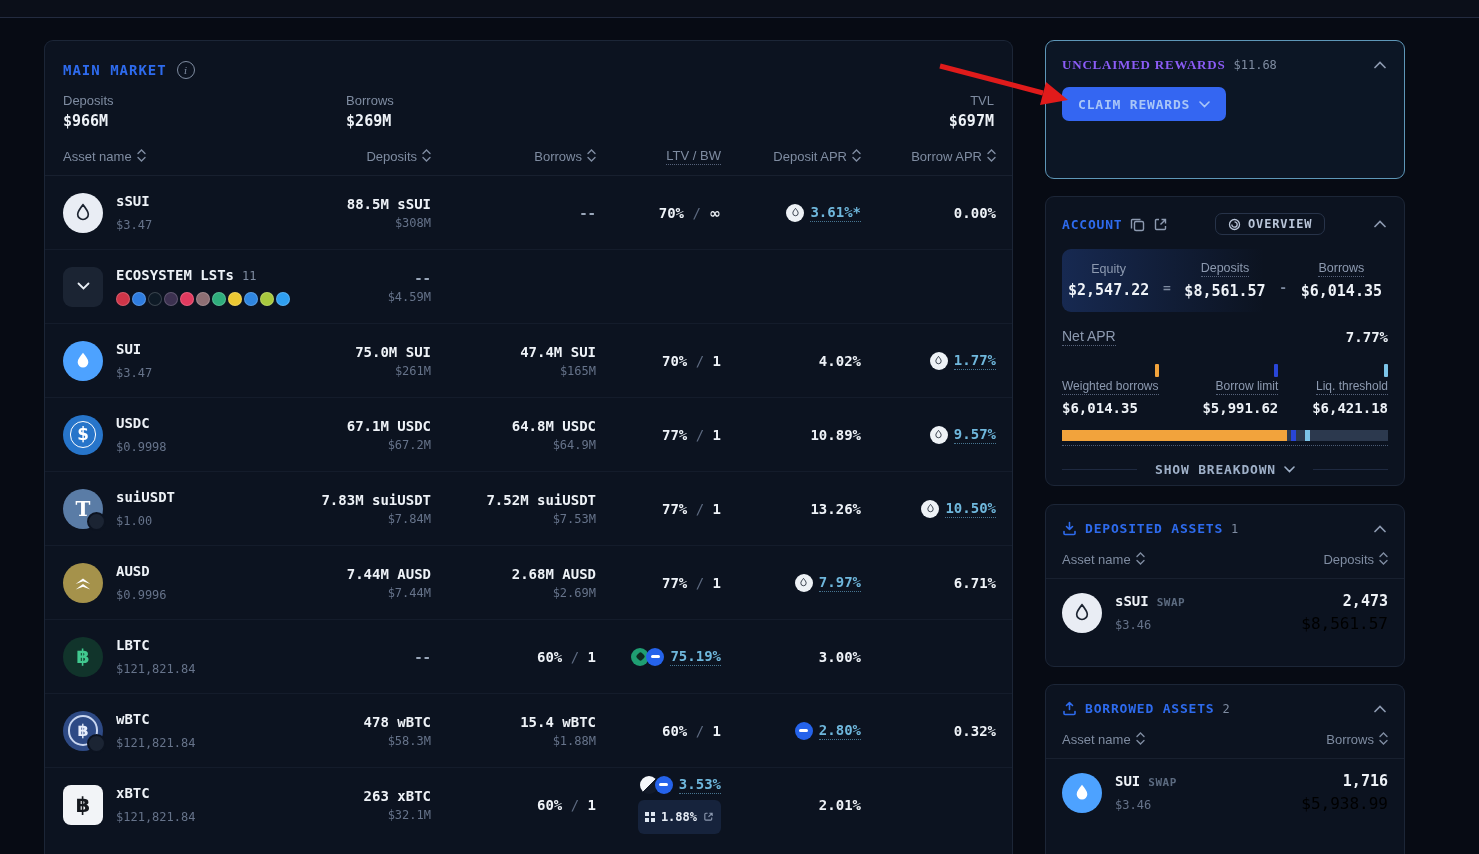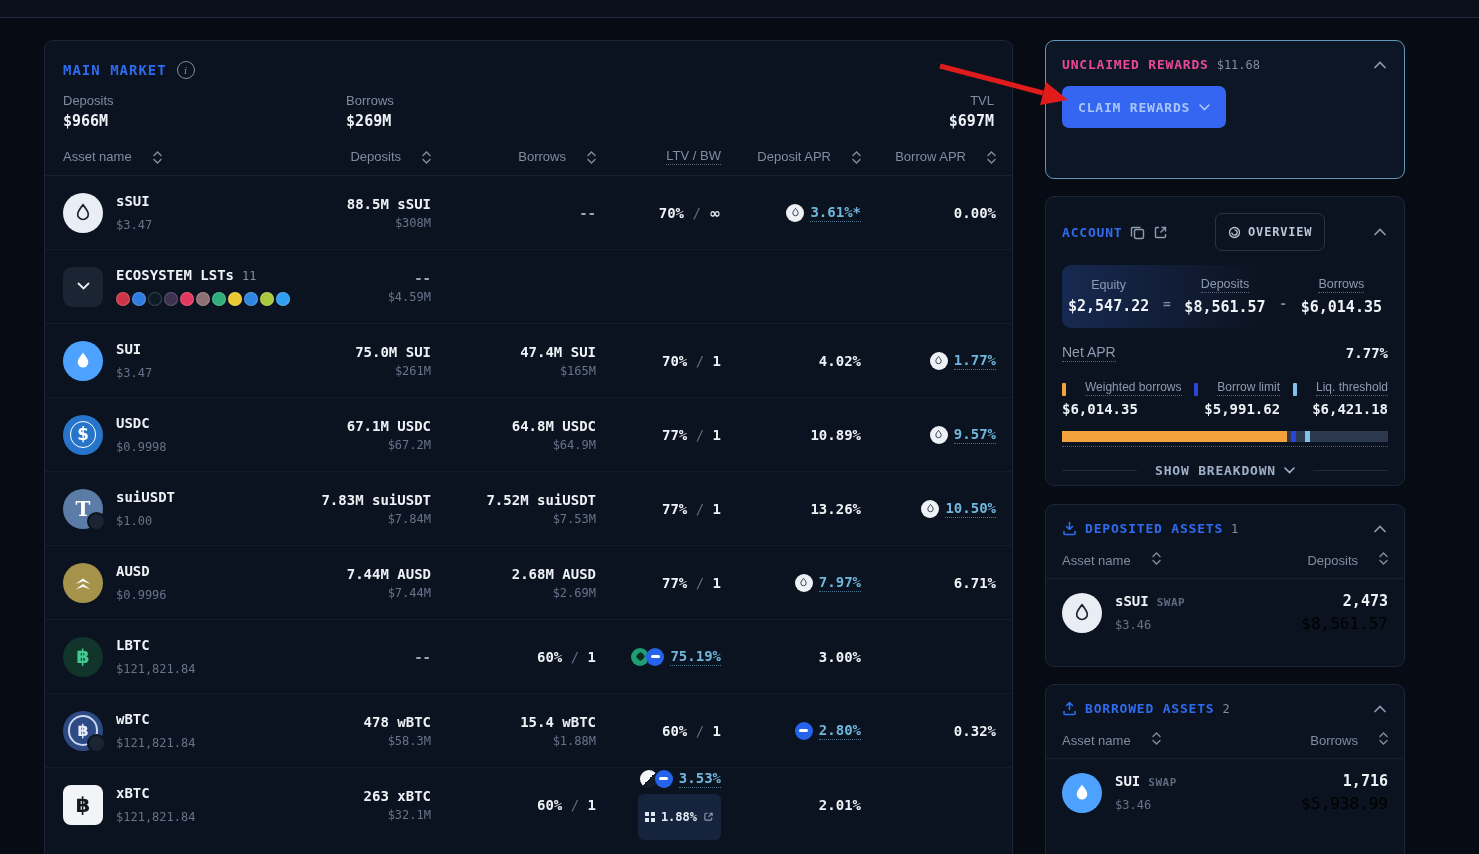--- a/index.html
+++ b/index.html
@@ -19,86 +19,86 @@
     display:flex;align-items:center;justify-content:center;font-family:"DejaVu Serif",serif;font-style:italic;}
   #mk-stats{display:flex;padding:14px 18px 0 18px;}
   .stat{display:flex;flex-direction:column;gap:4px;}
   .stat-label{color:#7f8ca1;font-size:13px;}
   .stat-value{color:#eef2f7;font-size:15px;font-weight:bold;}
   .stat-mid{margin-left:auto;margin-right:auto;transform:translateX(-30px);text-align:left;}
   .stat-right{margin-left:auto;text-align:right;}
   
   .tgrid{display:grid;grid-template-columns:193px 175px 165px 125px 140px 135px;align-items:center;}
   #mk-cols{padding:18px 18px 10px 18px;border-bottom:1px solid #18202f;}
-  .col-h{color:#7f8ca1;font-size:13px;display:flex;align-items:flex-end;gap:21px;justify-content:flex-end;}
+  .col-h{color:#7f8ca1;font-size:13px;display:flex;align-items:flex-start;gap:5px;justify-content:flex-end;}
   .col-h.first{justify-content:flex-start;}
   .col-h .lbl.dotted{border-bottom:1px dotted #56627a;padding-bottom:1px;}
   .trow{padding:0 18px;height:73px;border-bottom:1px solid #141c2b;}
   .trow:last-child{border-bottom:none;}
   .cell{display:flex;flex-direction:column;align-items:flex-end;justify-content:center;gap:4px;}
   .cell .l1{color:#eef2f7;font-size:14px;font-weight:bold;}
   .cell .l1.dash{color:#9aa7ba;font-weight:bold;}
   .cell .l2{color:#66738a;font-size:12px;}
   .cell-asset{flex-direction:row;justify-content:flex-start;align-items:center;gap:13px;}
   .aname{display:flex;flex-direction:column;gap:9px;}
   .sym-row{display:flex;align-items:baseline;gap:8px;}
   .sym{color:#eef2f7;font-size:14px;font-weight:bold;}
   .cnt{color:#7f8ca1;font-size:12px;}
   .price{color:#66738a;font-size:12px;}
   .ltv-sep{color:#5d6a80;font-weight:normal;}
   .apr-line{display:flex;align-items:center;justify-content:flex-end;gap:6px;}
   .apr-val{color:#eef2f7;font-size:14px;font-weight:bold;}
   .apr-val.link{color:#6fb7dc;border-bottom:1px dotted rgba(111,183,220,.6);padding-bottom:1px;cursor:pointer;}
   .ric{width:18px;height:18px;border-radius:50%;flex:0 0 auto;display:flex;align-items:center;justify-content:center;}
   .ric+.ric{margin-left:-9px;}
-  .apr-badge{display:flex;align-items:center;gap:6px;background:#16233c;border-radius:6px;padding:16px 7px;margin-top:2px;}
+  .apr-badge{display:flex;align-items:center;gap:6px;background:#16233c;border-radius:6px;padding:10px 7px;margin-top:2px;}
   .apr-badge .bval{color:#e6ecf5;font-size:12px;font-weight:bold;}
   
   .aic{width:40px;height:40px;border-radius:50%;display:flex;align-items:center;justify-content:center;
     font-size:19px;font-weight:bold;position:relative;flex:0 0 auto;font-family:"DejaVu Sans",sans-serif;}
   .aic svg{display:block}
   .aic .sub-badge{position:absolute;right:-3px;bottom:-2px;width:15px;height:15px;border-radius:50%;
     background:#1b2433;border:2px solid #0c1320;}
   .aic.sq{border-radius:8px;}
   .expand-btn{width:40px;height:40px;border-radius:9px;background:#1b2433;border:none;display:flex;align-items:center;justify-content:center;cursor:pointer;flex:0 0 auto;}
   .dots{display:flex;gap:2px;}
   .dot{width:14px;height:14px;border-radius:50%;box-shadow:inset 0 0 0 1px rgba(255,255,255,.18);}
   
   .sb-head{display:flex;align-items:center;padding:16px 16px 0 16px;gap:8px;}
   .sb-title{font-size:13px;font-weight:bold;letter-spacing:.8px;}
   .sb-title.blue{color:#2e6bee;}
-  .sb-title.cyan{color:#ec4899;}
+  .sb-title.cyan{color:#8b5cf6;font-family:Liberation Serif, serif;}
   .sb-usd{color:#7f8ca1;font-size:12px;font-weight:normal;}
   .sb-count{color:#7f8ca1;font-size:12px;}
   .chev-btn{margin-left:auto;background:none;border:none;cursor:pointer;display:flex;align-items:center;padding:2px;}
   .icon-btn{background:none;border:none;cursor:pointer;display:flex;align-items:center;padding:0;}
   
   #reward-row{display:flex;align-items:center;gap:8px;padding:16px 16px 0 16px;}
   #reward-amt{color:#eef2f7;font-size:14px;font-weight:bold;}
-  #claim-btn{margin:14px 16px 0 16px;background:#3466f2;border:none;border-radius:7px;height:42px;padding:8px 16px;
+  #claim-btn{margin:14px 16px 0 16px;background:#3466f2;border:none;border-radius:7px;height:34px;padding:8px 16px;
     display:flex;align-items:center;gap:9px;cursor:pointer;}
   #claim-btn span{color:#a9c6f7;font-size:13px;font-weight:bold;letter-spacing:.8px;}
   
   #ov-btn{margin-left:auto;display:flex;align-items:center;gap:7px;background:none;border:1px solid #273349;
-    border-radius:7px;height:38px;padding:0 12px;cursor:pointer;}
+    border-radius:7px;height:22px;padding:0 12px;cursor:pointer;}
   #ov-btn span{color:#b9c5d8;font-size:12px;font-weight:bold;letter-spacing:.8px;}
   #equity-panel{margin:14px 16px 0 16px;border-radius:9px;padding:12px 6px;
     background:linear-gradient(90deg,rgba(44,84,176,.34),rgba(44,84,176,0) 62%);
     display:flex;align-items:center;justify-content:space-between;}
   .eq-col{display:flex;flex-direction:column;align-items:center;gap:5px;}
   .eq-label{color:#8d9ab0;font-size:12.5px;}
   .eq-label.dotted{border-bottom:1px dotted #56627a;padding-bottom:1px;}
   .eq-val{color:#eef2f7;font-size:15px;font-weight:bold;}
   .eq-op{color:#7f8ca1;font-size:13px;font-weight:bold;margin-top:14px;}
   #netapr-row{display:flex;align-items:center;justify-content:space-between;padding:16px 16px 0 16px;}
   #netapr-label{color:#8d9ab0;font-size:14px;border-bottom:1px dotted #56627a;padding-bottom:1px;}
   #netapr-val{color:#eef2f7;font-size:14px;font-weight:bold;}
   #legend-row{display:flex;justify-content:space-between;padding:18px 16px 0 16px;}
   .lg-col{display:flex;flex-direction:column;gap:5px;}
-  .lg-top{display:flex;align-items:flex-end;gap:19px;}
+  .lg-top{display:flex;align-items:flex-end;gap:2px;flex-direction:column;}
   .lg-bar{width:4px;height:13px;border-radius:1px;}
   .lg-label{color:#8d9ab0;font-size:12px;border-bottom:1px dotted #56627a;padding-bottom:1px;}
   .lg-val{color:#eef2f7;font-size:14px;font-weight:bold;}
   .lg-col.c2 .lg-val{padding-left:10px;}
   .lg-col.c3{align-items:flex-end;}
   #bar-wrap{margin:14px 16px 0 16px;}
   #bar{position:relative;height:11px;background:#2c394e;overflow:hidden;}
   #bar .fill{position:absolute;left:0;top:0;bottom:0;background:#f2a33c;}
   #bar .mark{position:absolute;top:0;bottom:0;width:5px;}
   #bar-dotted{border-bottom:1px dotted #4a5a74;height:4px;}

